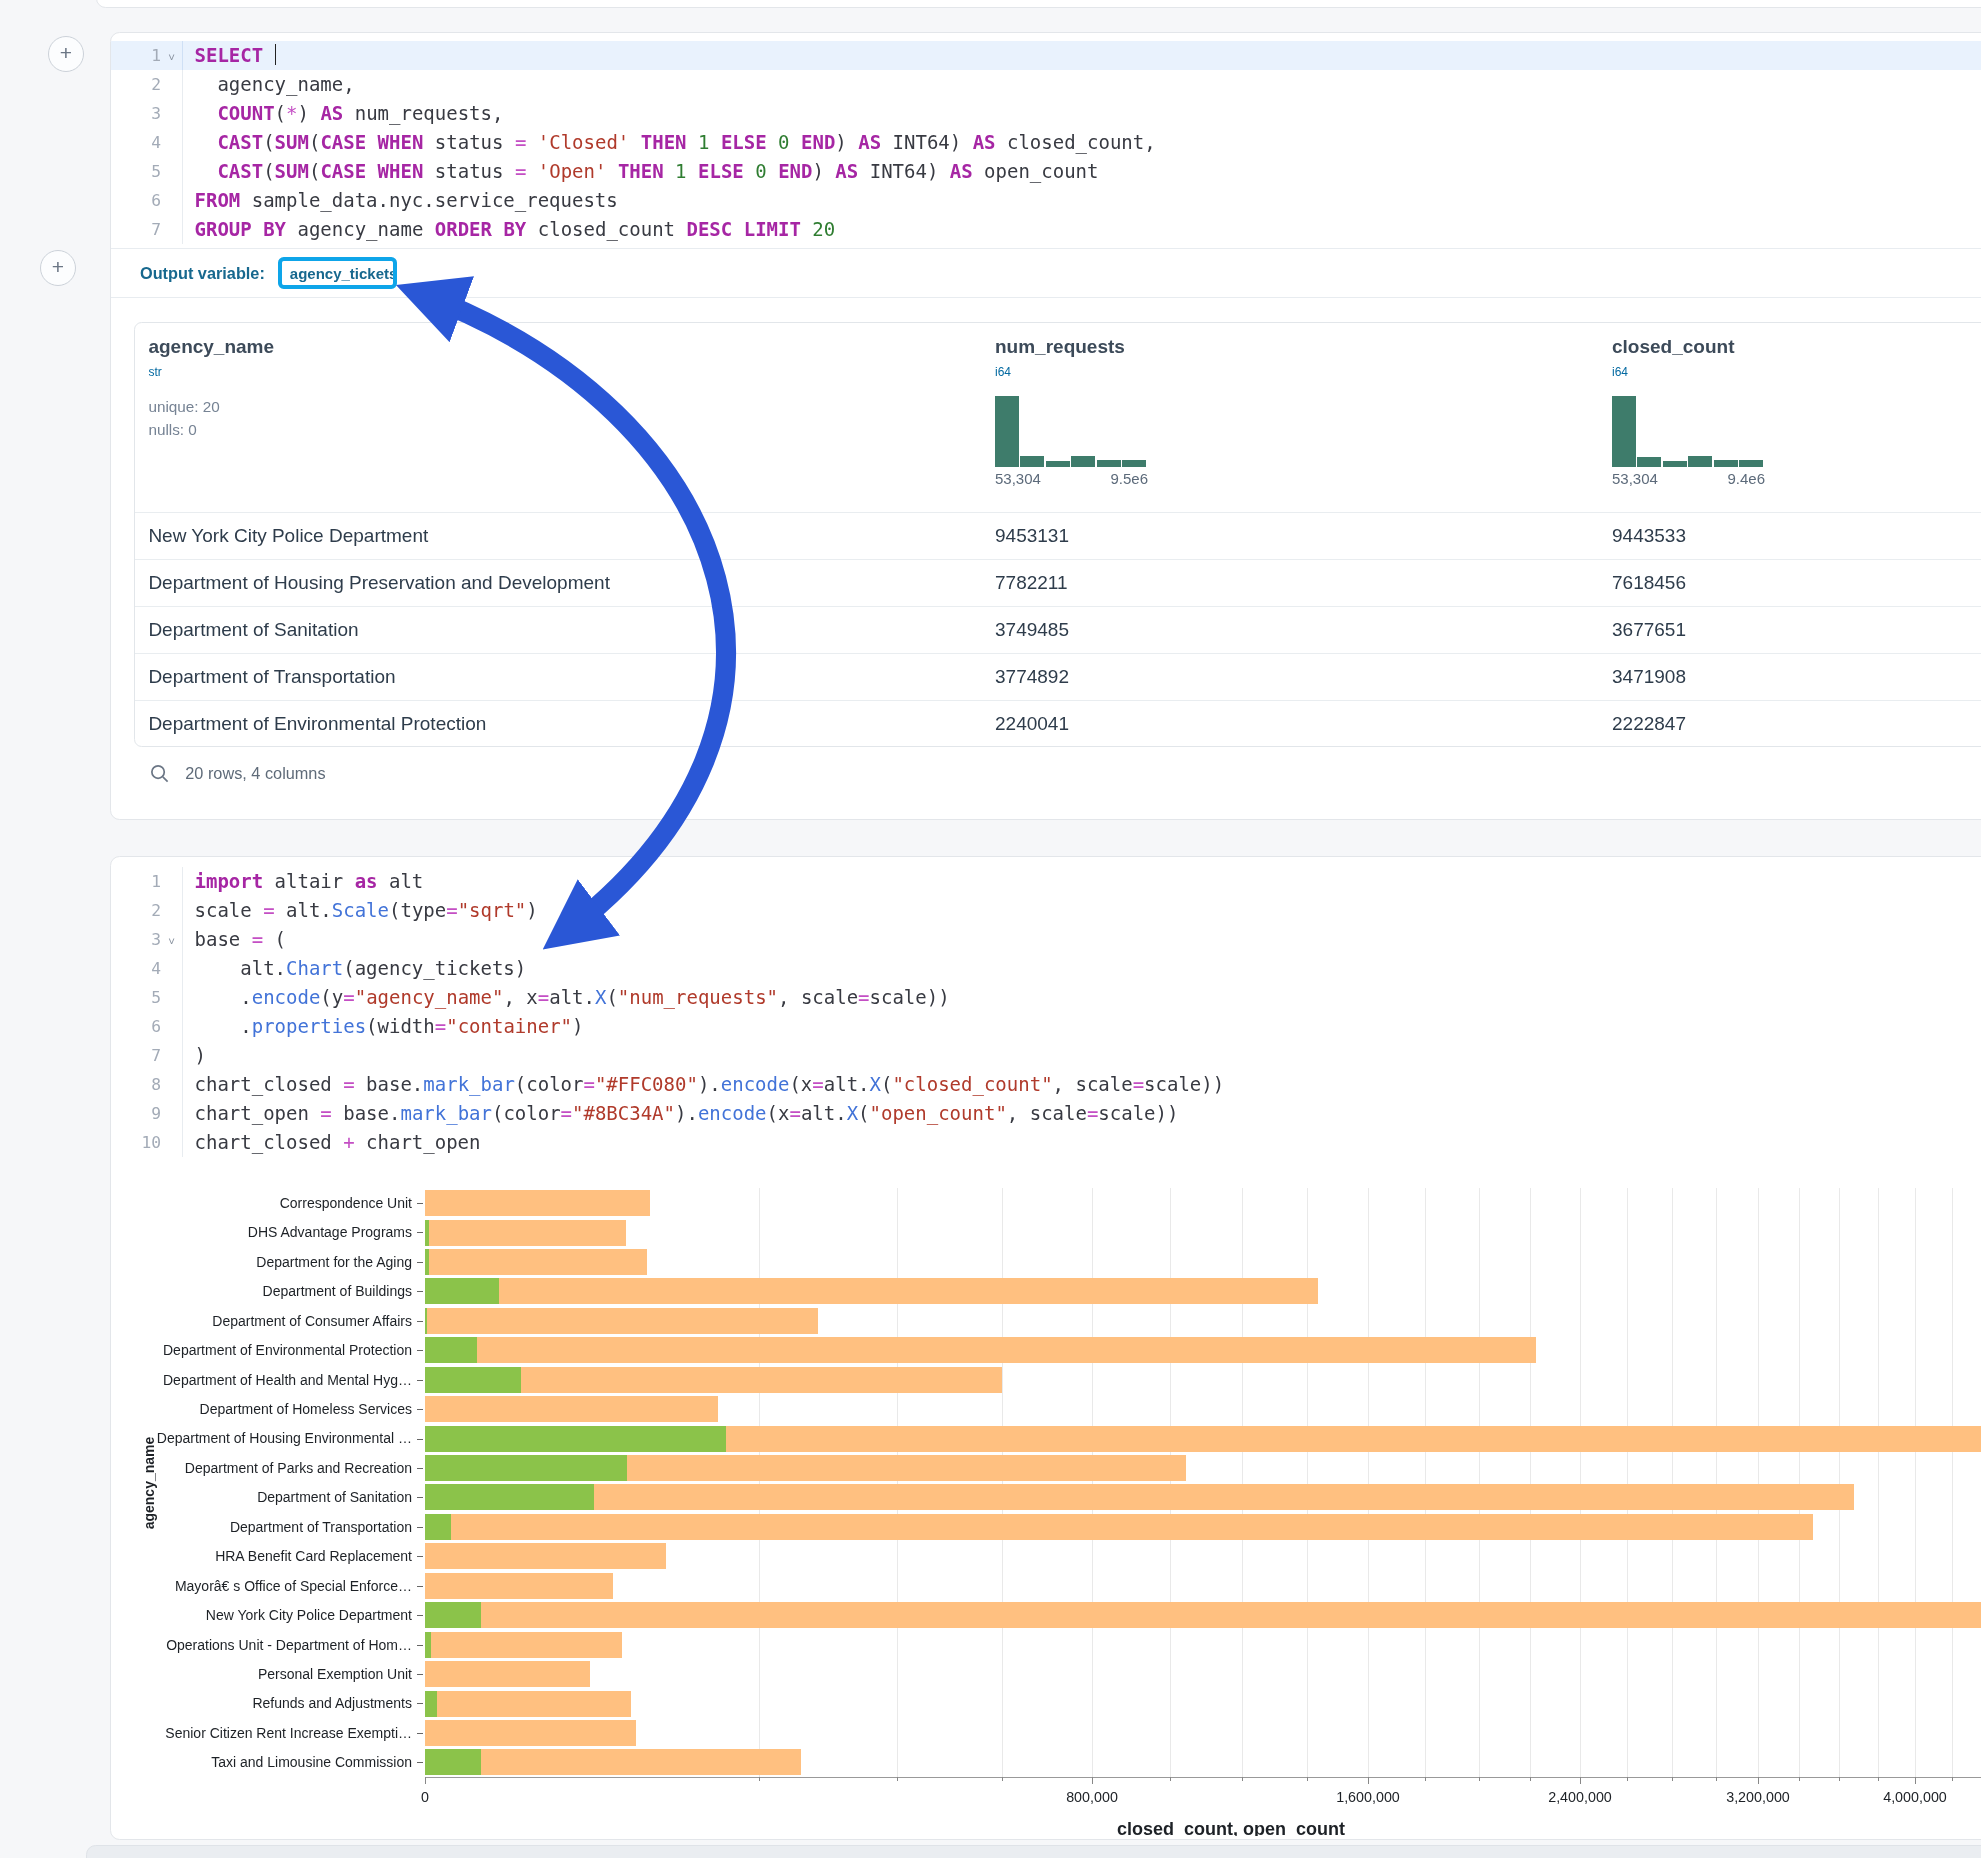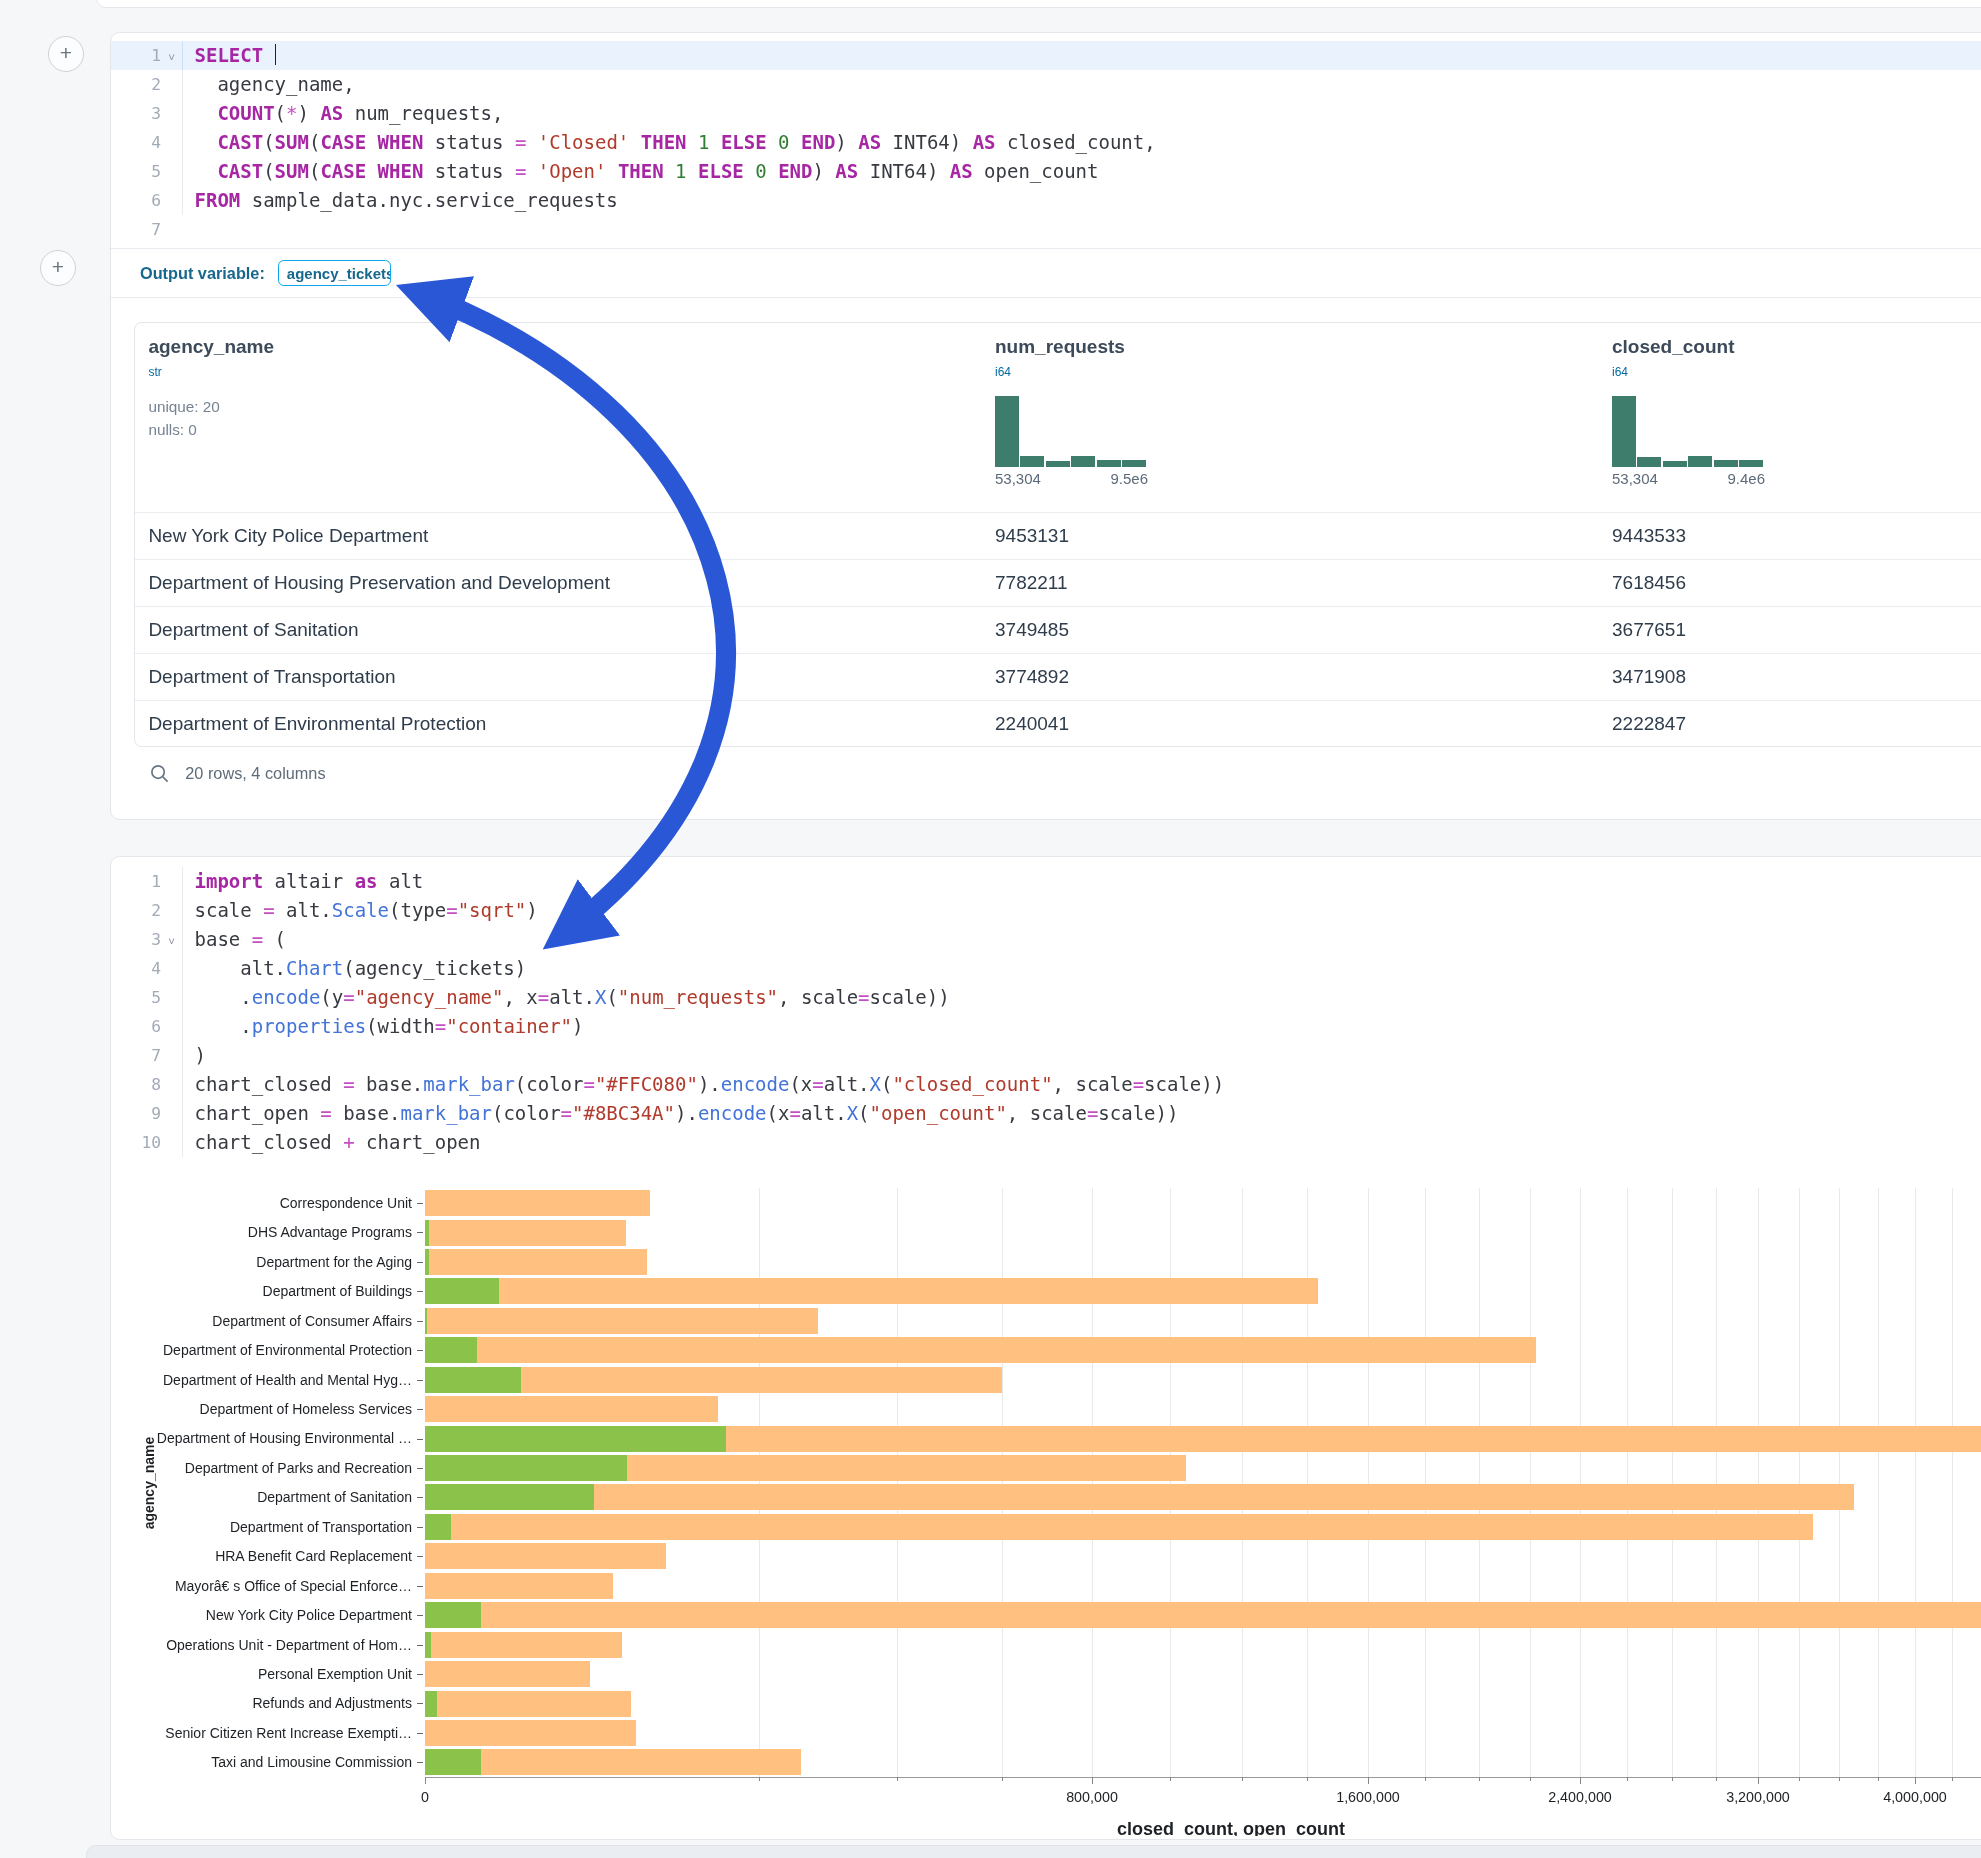--- a/index.html
+++ b/index.html
@@ -22,21 +22,21 @@
   .tk-k{color:#a626a4;font-weight:bold;}
   .tk-s{color:#b03a2b;}
   .tk-n{color:#2f7d31;}
   .tk-f{color:#4273d8;}
   .tk-o{color:#c44ec4;}
   .caret{display:inline-block;width:1.9px;height:21px;background:#222;vertical-align:-3.8px;}
   
   .output-row{position:absolute;left:0;right:0;height:50px;border-top:1px solid #e8ecf0;
               border-bottom:1px solid #e8ecf0;display:flex;align-items:center;padding-left:29px;box-sizing:border-box;}
   .out-label{font-size:16.3px;font-weight:bold;color:#17688e;}
-  .chip{margin-left:13.4px;border:1px solid #0ea5e9;border-radius:5.7px;padding:3.8px 7.6px;background:#fff;
+  .chip{margin-left:13.4px;border:4px solid #0ea5e9;border-radius:5.7px;padding:3.8px 7.6px;background:#fff;
         font-size:15px;font-weight:bold;color:#17688e;max-width:96px;overflow:hidden;white-space:nowrap;}
   
   .table-card{position:absolute;border:1px solid #e2e6ea;border-radius:7.6px;background:#fff;overflow:hidden;}
   .col-head{position:absolute;top:0;height:189px;}
   .col-name{font-size:19px;font-weight:bold;color:#3c4a59;position:absolute;top:13.4px;left:0;}
   .col-type{font-size:12px;color:#0369a1;position:absolute;top:42px;left:0;}
   .col-stat{font-size:15.3px;color:#768394;position:absolute;left:0;}
   .hist{position:absolute;top:73px;left:0;width:153px;height:71px;display:flex;align-items:flex-end;}
   .hist .hbar{width:24px;margin-right:1.4px;}
   .hist-lab{position:absolute;top:147px;left:0;width:153px;font-size:15px;color:#5c6a7a;}
@@ -97,20 +97,21 @@
           <div class="codetxt"><span>  </span><span class="tk-k">CAST</span><span>(</span><span class="tk-k">SUM</span><span>(</span><span class="tk-k">CASE</span><span> </span><span class="tk-k">WHEN</span><span> status </span><span class="tk-o">=</span><span> </span><span class="tk-s">'Open'</span><span> </span><span class="tk-k">THEN</span><span> </span><span class="tk-n">1</span><span> </span><span class="tk-k">ELSE</span><span> </span><span class="tk-n">0</span><span> </span><span class="tk-k">END</span><span>) </span><span class="tk-k">AS</span><span> INT64) </span><span class="tk-k">AS</span><span> open_count</span></div>
         </div>
         <div class="code-line">
           <div class="ln">6</div>
           <div class="fold"></div>
           <div class="codetxt"><span class="tk-k">FROM</span><span> sample_data.nyc.service_requests</span></div>
         </div>
         <div class="code-line">
           <div class="ln">7</div>
           <div class="fold"></div>
+          <div class="codetxt"><span class="tk-k">GROUP</span><span> </span><span class="tk-k">BY</span><span> agency_name </span><span class="tk-k">ORDER</span><span> </span><span class="tk-k">BY</span><span> closed_count </span><span class="tk-k">DESC</span><span> </span><span class="tk-k">LIMIT</span><span> </span><span class="tk-n">20</span></div>
         </div>
       </div>
 
     <div class="output-row" style="top:215px;">
       <span class="out-label">Output variable:</span>
       <span class="chip">agency_tickets</span>
     </div>
 
     <div class="table-card" style="left:23px;top:289px;width:1864px;height:423px;">
       <div id="tbl-heads">

